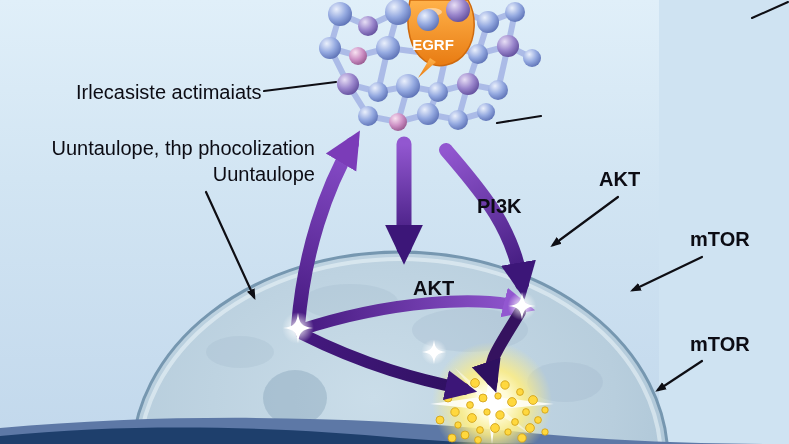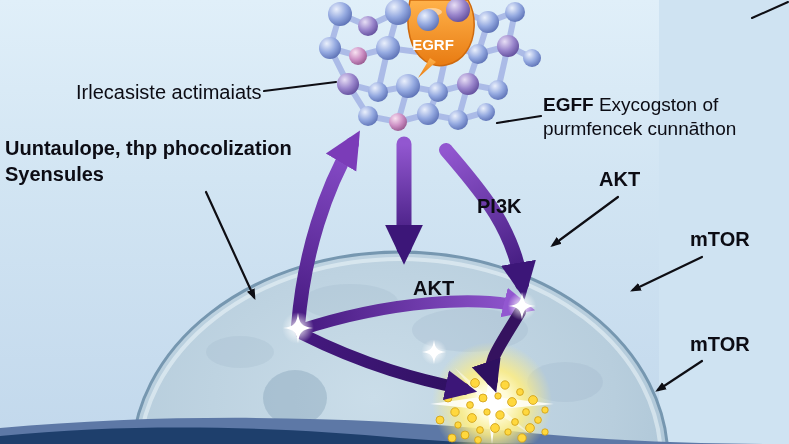--- a/index.html
+++ b/index.html
@@ -5,21 +5,21 @@
   * { margin:0; padding:0; box-sizing:border-box; }
   html,body { width:789px; height:444px; overflow:hidden; background:#cfe3f2; }
   .stage {
     position:relative; width:659px; height:444px;
     background:linear-gradient(180deg,#e0eff9 0%,#d2e5f3 40%,#c2d8ec 100%);
     font-family:"Liberation Sans",sans-serif; color:#0c0c14;
   }
   svg.art { position:absolute; left:0; top:0; width:789px; height:444px; }
   .lbl { position:absolute; font-size:20px; line-height:1.28; color:#0c0c14; white-space:nowrap; }
   .lbl .bold, .lbl.bold { font-weight:700; }
-  .center { text-align:left;font-weight:bold; }
+  .center { text-align:right; }
 </style>
 </head>
 <body>
 
 <div class="stage">
 
   <svg class="art" viewBox="0 0 789 444">
     <defs>
       <radialGradient id="gCell" cx="45%" cy="35%" r="75%">
         <stop offset="0%" stop-color="#cadde9"></stop>
@@ -215,28 +215,24 @@
       <path d="M206,192 L254,297" marker-end="url(#mBlack)"></path>
       <path d="M618,197 L553,245" marker-end="url(#mBlack)"></path>
       <path d="M702,257 L633,290" marker-end="url(#mBlack)"></path>
       <path d="M702,361 L658,390" marker-end="url(#mBlack)"></path>
       <path d="M788,2 L752,18" stroke-width="2"></path>
     </g>
   </svg>
 
   <div class="lbl" style="left:76px; top:80px;">Irlecasiste actimaiats</div>
 
-  <div class="lbl" style="left:543px; top:93px; font-size:19px;">
-    <div><span class="bold">EGFF</span><span> Exycogston of</span></div>
-    <div>purmfencek cunnāthon</div>
-  </div>
 
   <div class="lbl center" style="left:5px; top:136px; width:310px;">
     <div>Uuntaulope, thp phocolization</div>
-    <div>Syensules</div>
+    <div>Uuntaulope</div>
   </div>
 
   <div class="lbl bold" style="left:477px; top:170px;margin-top:24px;">PI3K</div>
 
   <div class="lbl bold" style="left:599px; top:167px;">AKT</div>
 
   <div class="lbl bold" style="left:690px; top:227px;">mTOR</div>
 
   <div class="lbl bold" style="left:690px; top:332px;">mTOR</div>
 

